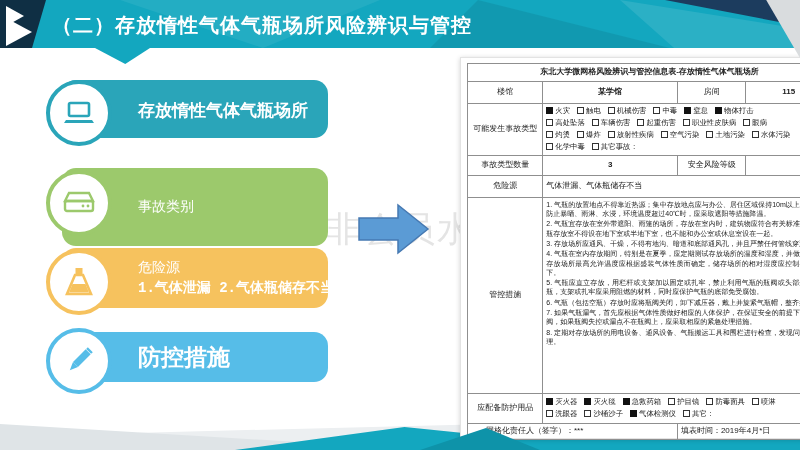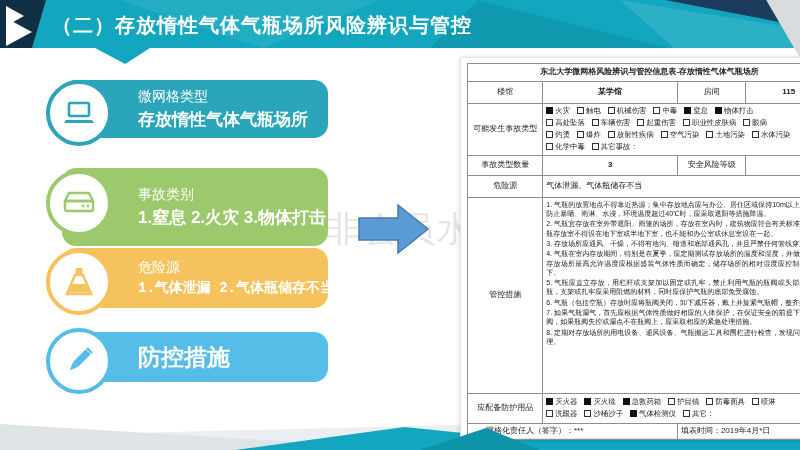--- a/index.html
+++ b/index.html
@@ -94,37 +94,35 @@
 <div class="watermark">非会员水印</div>
 
 <div class="card" style="top: 80px; height: 58px; background: rgb(42, 165, 185);">
   <div class="circle" style="top: 0px; color: rgb(42, 165, 185);">
     <svg width="34" height="34" viewBox="0 0 34 34">
       <rect x="7" y="7" width="20" height="13" rx="1.5" fill="none" stroke="currentColor" stroke-width="2.6"></rect>
       <polygon points="4,24 30,24 32,27 2,27" fill="currentColor"></polygon>
     </svg>
   </div>
   <div class="txt">
-    <div class="t1">微网格类型</div>
     <div class="t2">存放惰性气体气瓶场所</div>
   </div>
 </div>
 
 <div class="card" style="top: 168px; height: 78px; background: rgb(156, 201, 108);">
   <div class="circle" style="top: 2px; color: rgb(156, 201, 108);">
     <svg width="36" height="34" viewBox="0 0 36 34">
       <polygon points="8,7 28,7 32,15 4,15" fill="none" stroke="currentColor" stroke-width="2.4"></polygon>
       <rect x="4" y="15" width="28" height="10" rx="2" fill="none" stroke="currentColor" stroke-width="2.4"></rect>
       <circle cx="22" cy="20" r="1.4" fill="currentColor"></circle>
       <circle cx="27" cy="20" r="1.4" fill="currentColor"></circle>
     </svg>
   </div>
   <div class="txt">
     <div class="t1">事故类别</div>
-    <div class="t2">1.窒息  2.火灾  3.物体打击</div>
   </div>
 </div>
 
 <div class="card" style="top: 248px; height: 60px; background: rgb(246, 194, 94);">
   <div class="circle" style="top: 1px; color: rgb(246, 194, 94);">
     <svg width="34" height="34" viewBox="0 0 34 34">
       <rect x="13.5" y="3" width="7" height="8" fill="currentColor"></rect>
       <polygon points="13,10 21,10 29,29 5,29" fill="none" stroke="currentColor" stroke-width="2.6"></polygon>
       <polygon points="10.5,19 23.5,19 27,27.5 7,27.5" fill="currentColor"></polygon>
     </svg>

